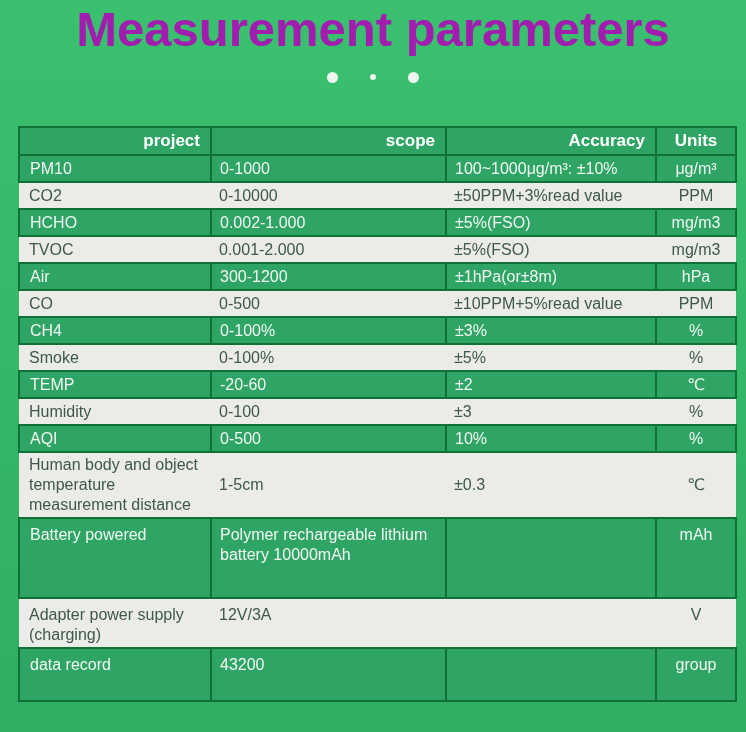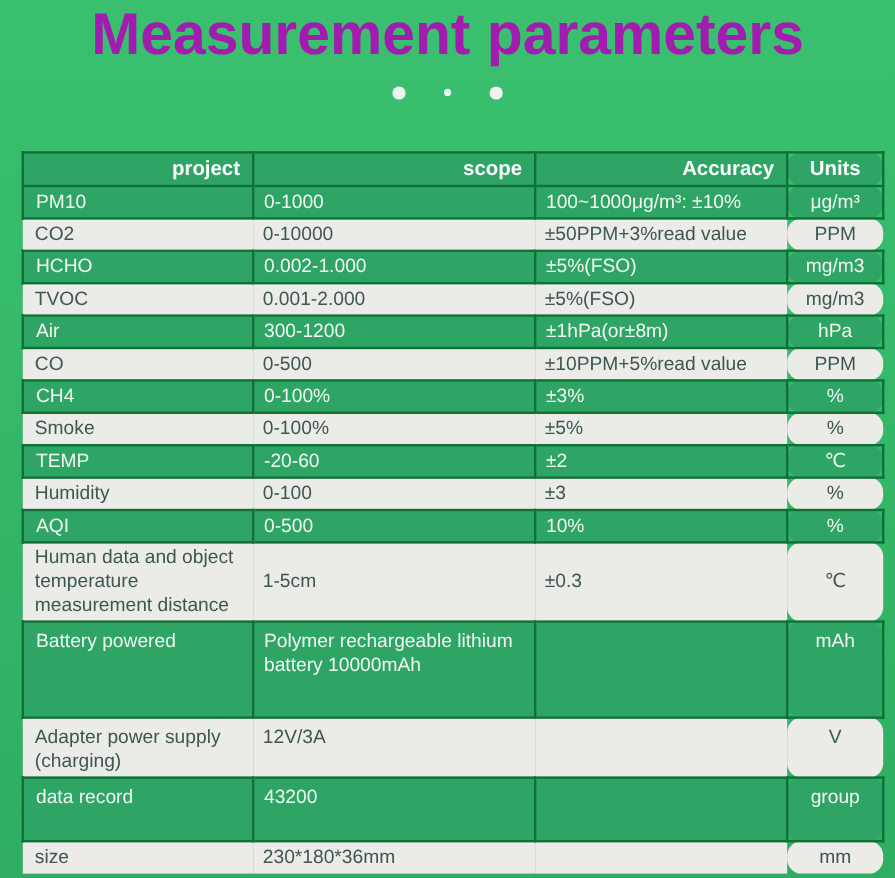--- a/index.html
+++ b/index.html
@@ -47,21 +47,21 @@
     border:2px solid var(--border-green);
     color:#ffffff;font-size:17px;font-weight:700;
     text-align:right;padding:2px 10px;
   }
   tbody tr{height:27px;}
   td{
     font-size:16px;padding:2px 8px;vertical-align:middle;
     line-height:20px;
   }
   td:first-child{padding-left:10px;}
-  th:last-child,td:last-child{text-align:center;padding-left:2px;padding-right:2px;border-radius:12px;}
+  th:last-child,td:last-child{text-align:center;padding-left:2px;padding-right:2px;}
   tr.green td{
     background:var(--row-green);color:var(--text-light);
     border:2px solid var(--border-green);
   }
   tr.light td{
     background:var(--row-light);color:var(--text-dark);
     border:0;
   }
   
   tbody tr:nth-child(13){height:80px;}
@@ -158,21 +158,21 @@
         <td>±3</td>
         <td>%</td>
       </tr>
       <tr class="green">
         <td>AQI</td>
         <td>0-500</td>
         <td>10%</td>
         <td>%</td>
       </tr>
       <tr class="light">
-        <td>Human data and object temperature measurement distance</td>
+        <td>Human body and object temperature measurement distance</td>
         <td>1-5cm</td>
         <td>±0.3</td>
         <td>℃</td>
       </tr>
       <tr class="green">
         <td>Battery powered</td>
         <td>Polymer rechargeable lithium battery 10000mAh</td>
         <td></td>
         <td>mAh</td>
       </tr>
@@ -181,20 +181,14 @@
         <td>12V/3A</td>
         <td></td>
         <td>V</td>
       </tr>
       <tr class="green">
         <td>data record</td>
         <td>43200</td>
         <td></td>
         <td>group</td>
       </tr>
-      <tr class="light">
-        <td>size</td>
-        <td>230*180*36mm</td>
-        <td></td>
-        <td>mm</td>
-      </tr>
     </tbody>
 </table>
 
 </body></html>

